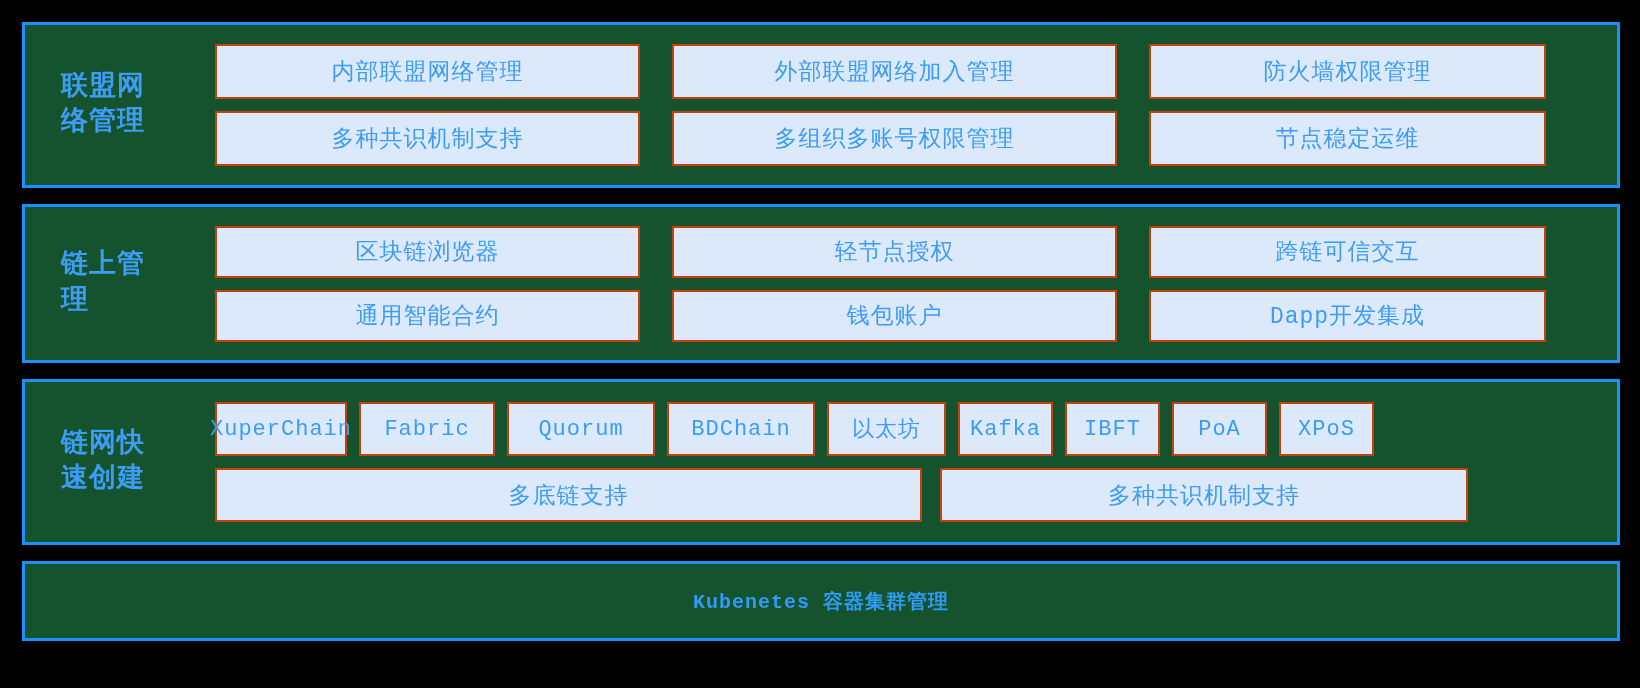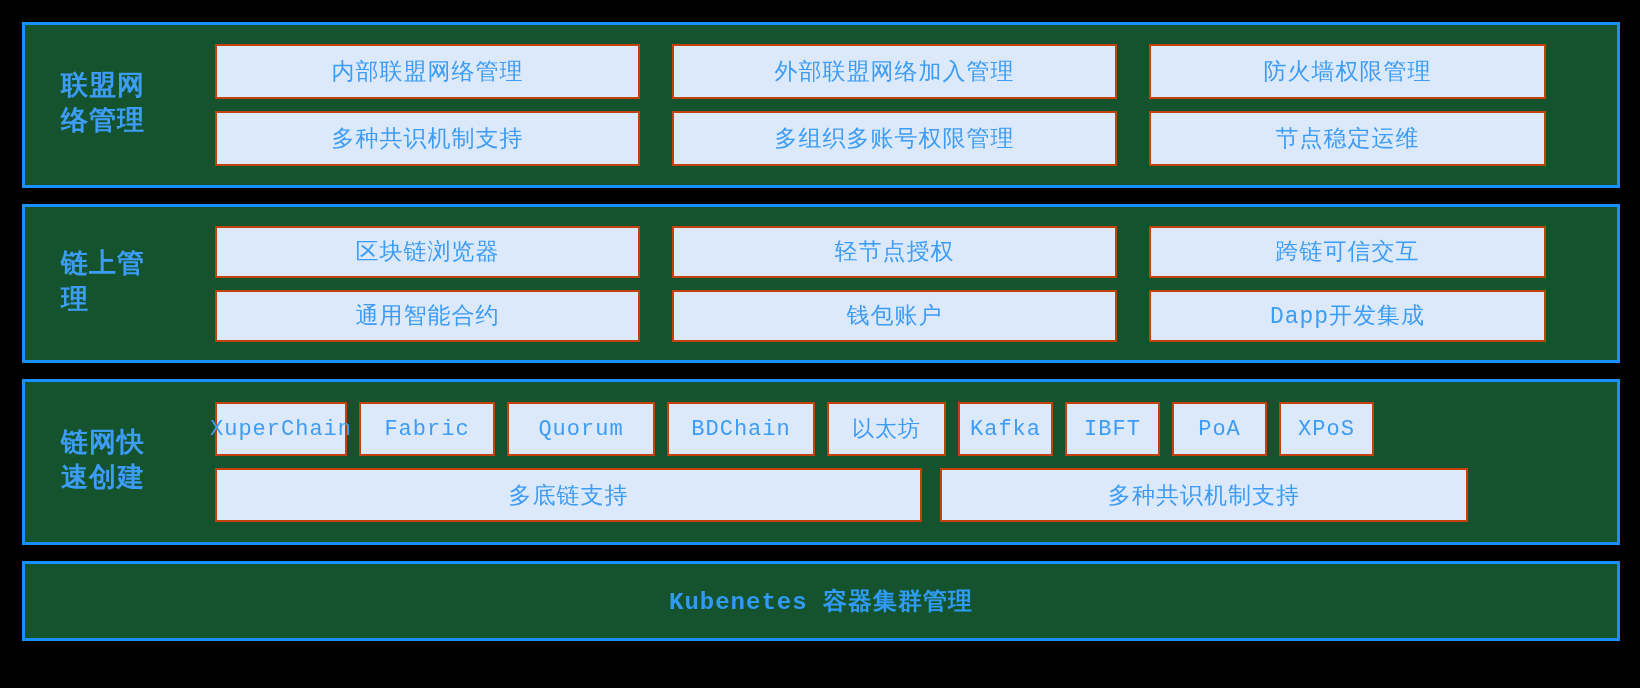--- a/index.html
+++ b/index.html
@@ -127,21 +127,21 @@
   .row2 .cell { height: 54px; }
 
   
   .sec-4 {
     align-items: center;
     justify-content: center;
   }
   .bottom-title {
     color: #2f9bf7;
     font-weight: bold;
-    font-size: 24px;
+    font-size: 20px;
     letter-spacing: 1px;
   }
 </style>
 </head>
 <body>
 
 <div class="diagram">
 
   <div class="section sec-1">
     <div class="sec-label">

